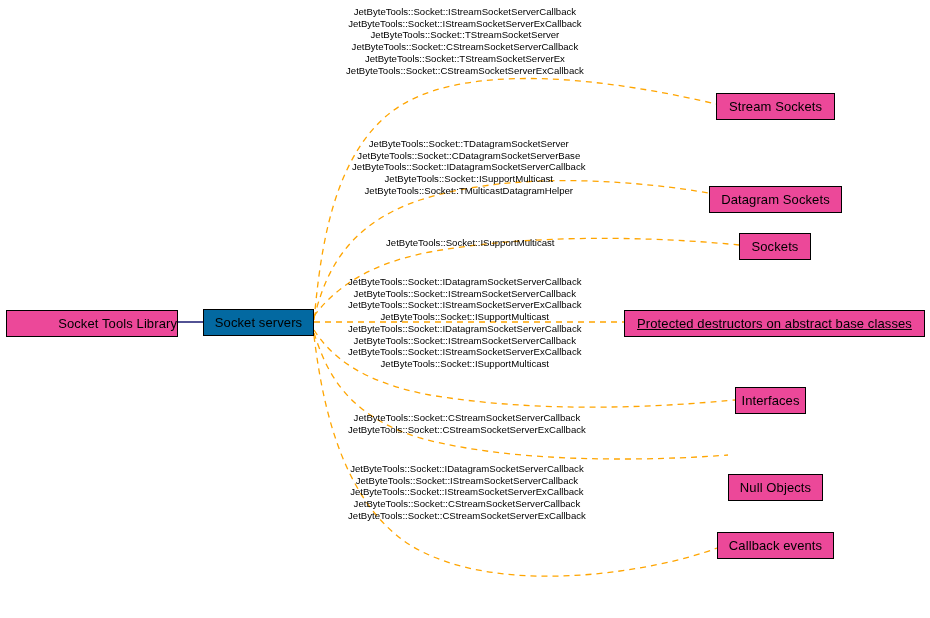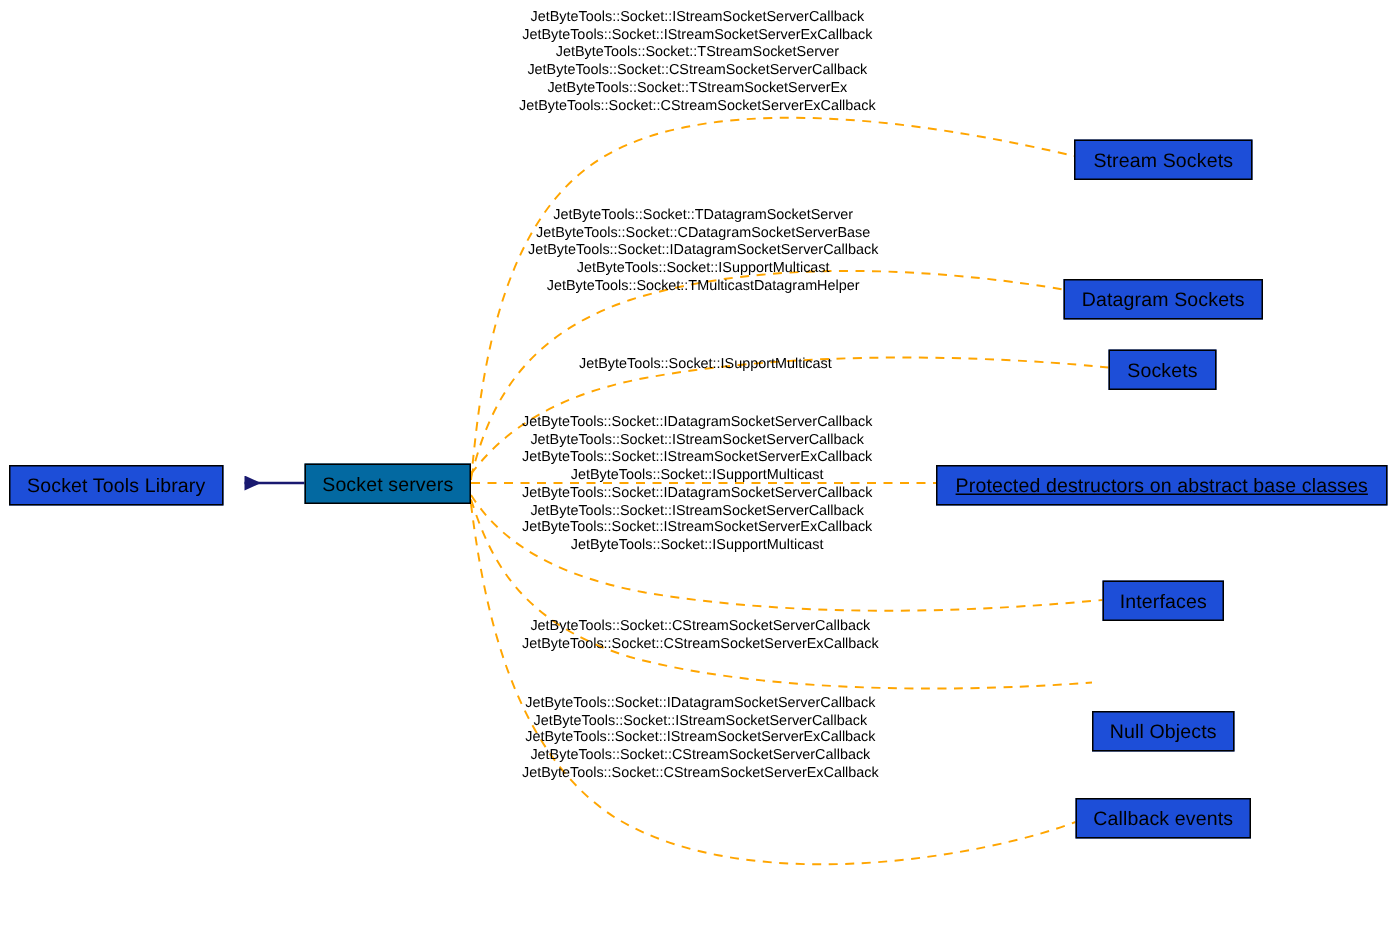--- a/index.html
+++ b/index.html
@@ -27,21 +27,21 @@
     left: 0;
     top: 0;
     width: 930px;
     height: 618px;
     overflow: visible;
   }
   .node {
     position: absolute;
     box-sizing: border-box;
     border: 1px solid #000000;
-    background: #1d4ed8;
+    background: #ec4899;
     color: #000000;
     font-size: 13px;
     line-height: 1;
     display: flex;
     align-items: center;
     justify-content: center;
     white-space: nowrap;
     letter-spacing: 0.1px;
   }
   .node.current {
@@ -75,21 +75,21 @@
         <path d="M 314,320 C 320,260 330,150 400,106 C 480,56 640,86 716,104" fill="none" stroke="#ffa500" stroke-width="1.3" stroke-dasharray="6,5"></path>
         <path d="M 314,318 C 325,275 345,225 420,200 C 520,168 650,183 709,193" fill="none" stroke="#ffa500" stroke-width="1.3" stroke-dasharray="6,5"></path>
         <path d="M 314,316 C 330,295 360,265 430,252 C 550,230 690,240 739,245" fill="none" stroke="#ffa500" stroke-width="1.3" stroke-dasharray="6,5"></path>
         <path d="M 314,322 L 624,322" fill="none" stroke="#ffa500" stroke-width="1.3" stroke-dasharray="6,5"></path>
         <path d="M 314,330 C 330,355 360,382 430,395 C 560,417 700,403 735,400" fill="none" stroke="#ffa500" stroke-width="1.3" stroke-dasharray="6,5"></path>
         <path d="M 314,333 C 326,370 345,415 420,438 C 530,468 690,458 728,455" fill="none" stroke="#ffa500" stroke-width="1.3" stroke-dasharray="6,5"></path>
         <path d="M 314,336 C 322,400 340,500 410,545 C 500,600 660,570 717,548" fill="none" stroke="#ffa500" stroke-width="1.3" stroke-dasharray="6,5"></path>
       </g>
   </svg>
 
-  <div class="node" style="left: 6px; top: 310px; width: 143px; height: 27px;">
+  <div class="node" style="left: 6px; top: 310px; width: 172px; height: 27px; justify-content: flex-end;">
       <span>Socket Tools Library</span>
     </div>
 
   <div class="node current" style="left: 203px; top: 309px; width: 111px; height: 27px;">
       <span>Socket servers</span>
     </div>
 
   <div class="node" style="left: 716px; top: 93px; width: 119px; height: 27px;">
       <span>Stream Sockets</span>
     </div>
@@ -99,21 +99,21 @@
     </div>
 
   <div class="node" style="left: 739px; top: 233px; width: 72px; height: 27px;">
       <span>Sockets</span>
     </div>
 
   <div class="node" style="left: 624px; top: 310px; width: 301px; height: 27px; text-decoration: underline;">
       <span>Protected destructors on abstract base classes</span>
     </div>
 
-  <div class="node" style="left: 735px; top: 387px; width: 81px; height: 27px;">
+  <div class="node" style="left: 735px; top: 387px; width: 71px; height: 27px;">
       <span>Interfaces</span>
     </div>
 
   <div class="node" style="left: 728px; top: 442px; width: 95px; height: 27px; margin-top: 32px;">
       <span>Null Objects</span>
     </div>
 
   <div class="node" style="left: 717px; top: 532px; width: 117px; height: 27px;">
       <span>Callback events</span>
     </div>

